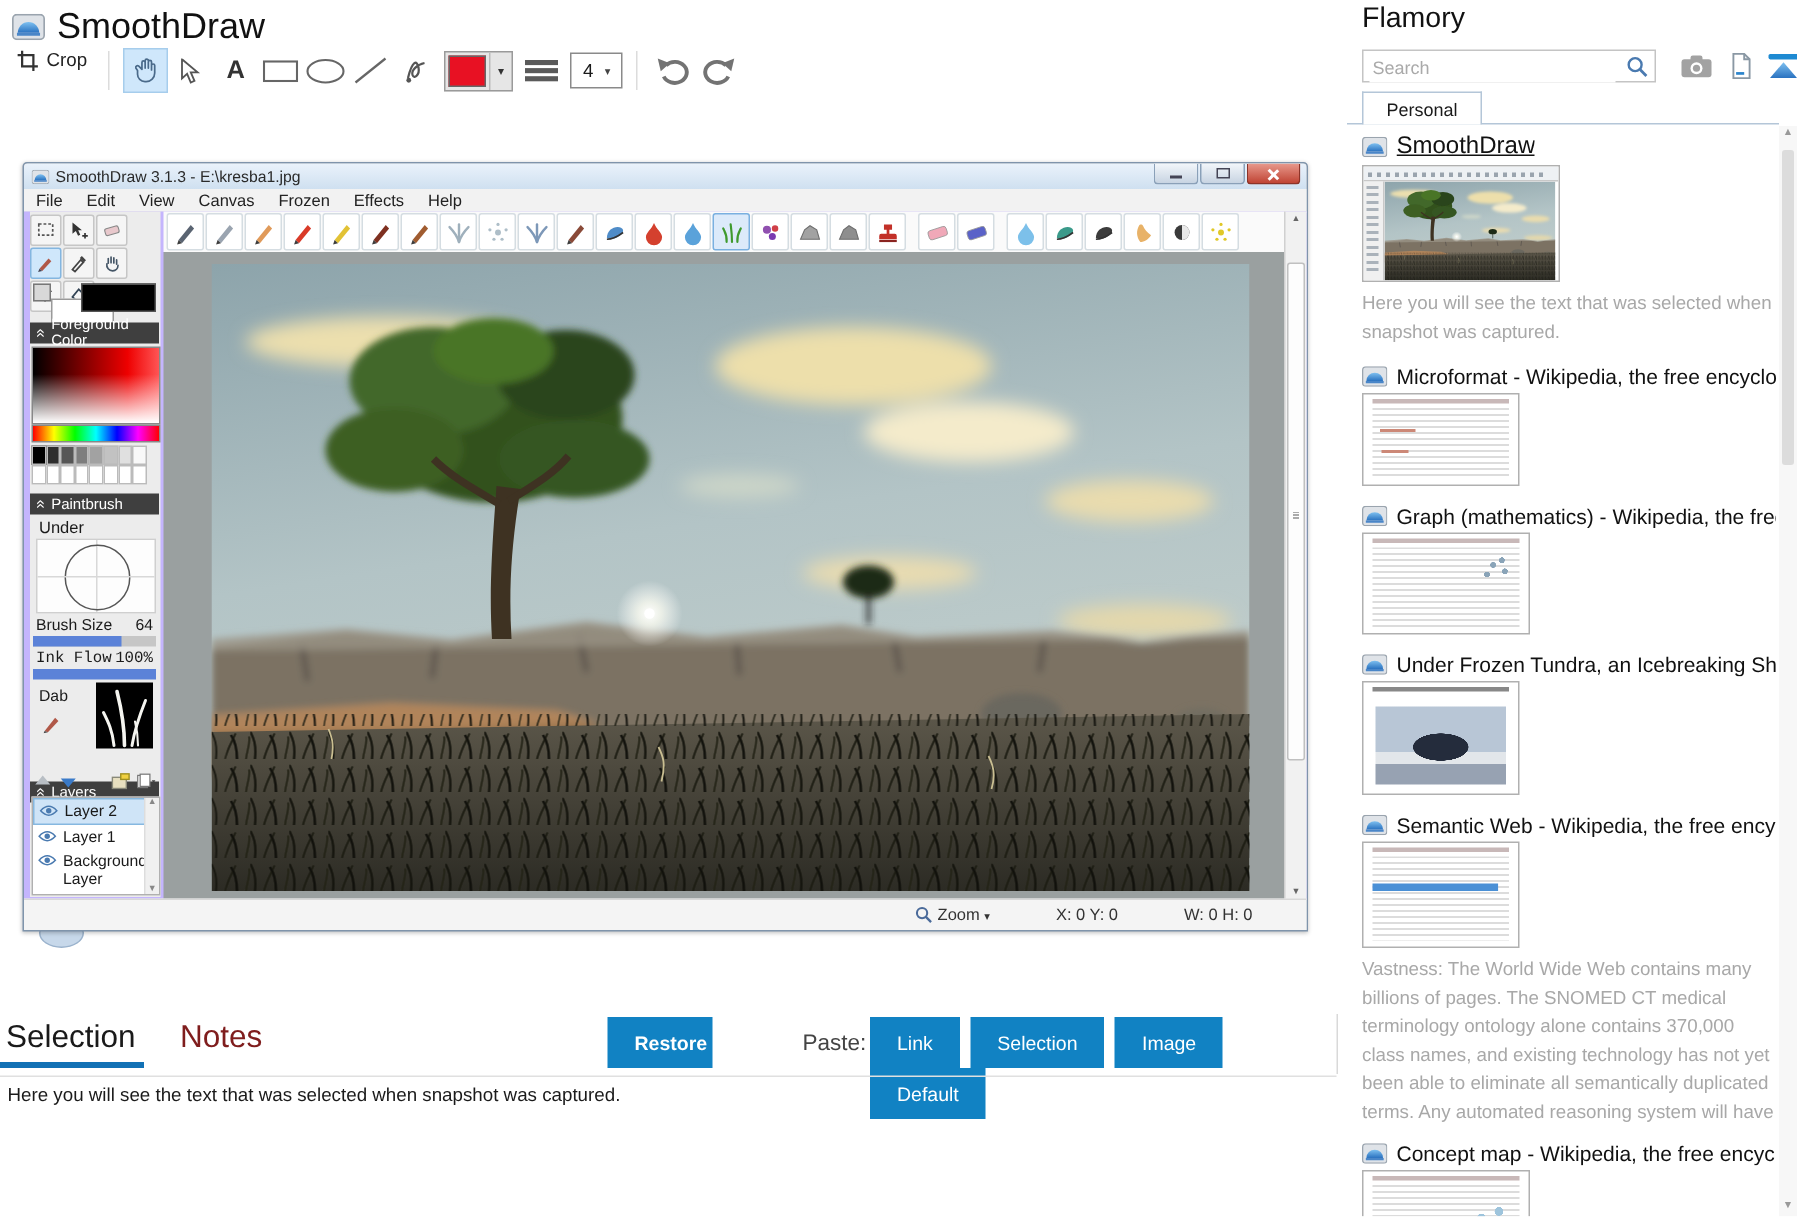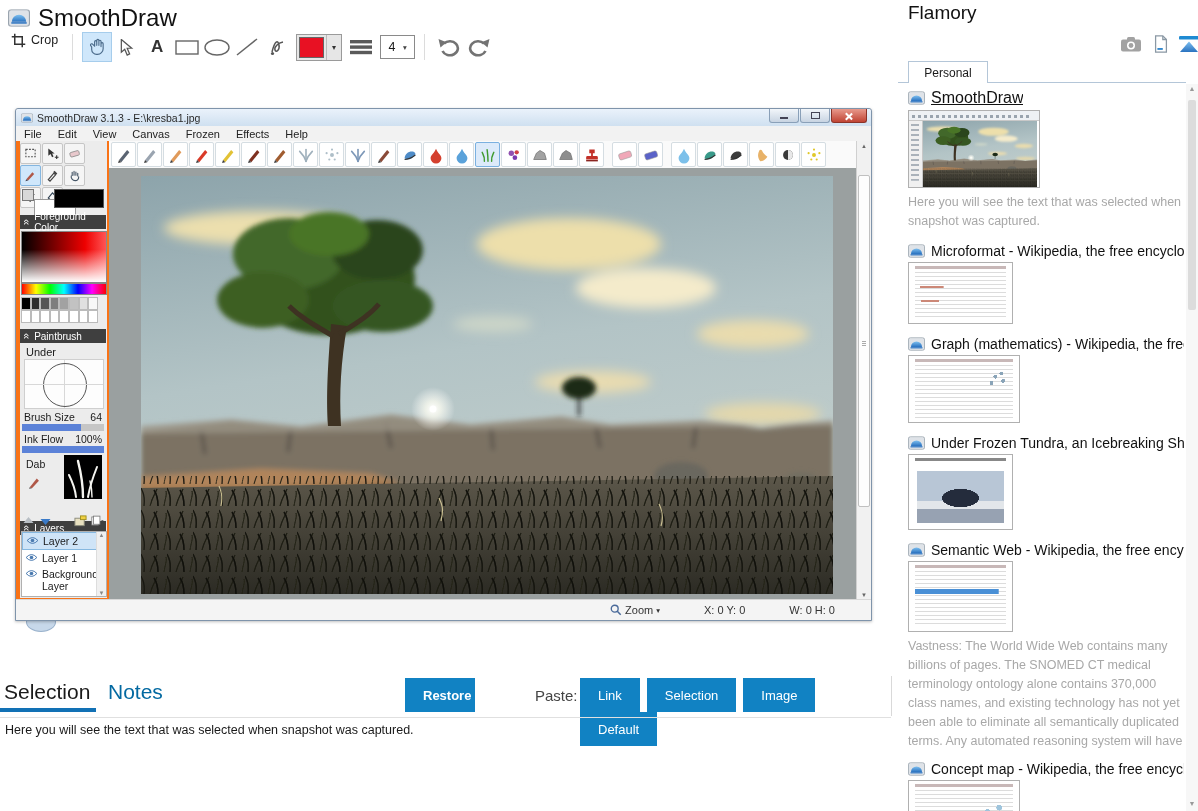--- a/index.html
+++ b/index.html
@@ -41,21 +41,21 @@
   .glyph-min{width:8px;height:2px;background:#445;margin-top:4px;}
   .glyph-max{width:7px;height:5px;border:1.5px solid #445;}
   .glyph-x{position:relative;width:8px;height:8px;}
   .glyph-x::before,.glyph-x::after{content:"";position:absolute;left:3px;top:0;width:1.6px;height:9px;background:#fff;}
   .glyph-x::before{transform:rotate(45deg);}  .glyph-x::after{transform:rotate(-45deg);}
 
   #sd-menubar{position:absolute;left:0;top:17px;right:0;height:15px;background:#f2f2f2;
       border-bottom:1px solid #e0e0e0;display:flex;align-items:center;font-size:11px;color:#222;}
   .sd-menu-item{padding:0 8px;}
 
-  #sd-body{position:absolute;left:0;top:32px;right:0;bottom:20px;background:#f97316;}
+  #sd-body{position:absolute;left:0;top:32px;right:0;bottom:20px;background:#c4b5fd;}
   #sd-toolbar{position:absolute;left:93px;top:0;right:14px;height:27px;background:#fafafa;
       display:flex;align-items:center;padding-left:2px;}
   .sd-tool{width:23px;height:23px;background:#fff;border:1px solid #d5dde2;border-radius:2px;
       margin-right:1px;display:flex;align-items:center;justify-content:center;flex:none;}
   .sd-tool.selected{border:1px solid #7ab0e0;background:#dceafa;}
   .sd-tool.gap{margin-left:7px;}
   .sd-tool svg{width:18px;height:18px;}
 
   #sd-leftpanel{position:absolute;left:4px;top:0;width:87px;bottom:2px;background:#ececec;font-size:10.5px;}
   #sd-toolgrid{position:absolute;left:0;top:2px;width:86px;display:flex;flex-wrap:wrap;gap:1px;}
@@ -77,21 +77,21 @@
       background:linear-gradient(to right,#f00,#ff0,#0f0,#0ff,#00f,#f0f,#f00);}
   #palette{position:absolute;left:1px;top:156px;width:85px;display:flex;flex-wrap:wrap;}
   .pal-cell{width:9.6px;height:13px;border:0.5px solid #bbb;box-sizing:border-box;}
   #brush-name{position:absolute;left:6px;top:205px;font-size:11px;}
   #brush-preview{position:absolute;left:4px;top:218px;width:78px;height:48px;background:#fdfdfd;border:1px solid #cfcfcf;}
   #brush-preview::before{content:"";position:absolute;left:50%;top:0;bottom:0;width:1px;background:#d8d8d8;}
   #brush-preview::after{content:"";position:absolute;top:50%;left:0;right:0;height:1px;background:#d8d8d8;}
   #brush-circle{position:absolute;left:50%;top:50%;width:42px;height:42px;margin:-21px 0 0 -21px;
       border:1px solid #555;border-radius:50%;}
   .lp-row{position:absolute;left:4px;width:78px;display:flex;justify-content:space-between;font-size:10.5px;}
-  #row-size{top:270px;} #row-flow{top:292px;}
+  #row-size{top:270px;} #row-flow{top:292px;font-family:Liberation Mono, monospace;}
   .slider{position:absolute;left:2px;width:82px;height:7px;background:#c6c6c6;}
   #slider-size{top:283px;} #slider-flow{top:305px;}
   .slider-fill{height:100%;background:#5b82d8;}
   .fill-72{width:72%;} .fill-100{width:100%;}
   #dab-label{position:absolute;left:6px;top:317px;font-size:10.5px;}
   #dab-box{position:absolute;left:44px;top:314px;width:38px;height:44px;background:#000;}
   #dab-box svg{width:100%;height:100%;}
   #dab-brush-ic{position:absolute;left:8px;top:334px;width:14px;height:14px;}
   #layers-toolbar{position:absolute;left:2px;top:372px;width:82px;height:16px;display:flex;align-items:center;gap:4px;}
   #layers-toolbar svg{width:13px;height:12px;}
@@ -118,21 +118,21 @@
   .status-zoom svg{width:12px;height:12px;}
   .status-zoom .dd{font-size:7.5px;}
 
   #capture-bubble{position:absolute;left:26px;top:612px;width:28px;height:18px;border-radius:50%;
       background:#c7d8ea;border:1px solid #9ab2cc;z-index:1;}
 
   
   #bottom-panel{position:absolute;left:0;top:676px;width:891px;height:40px;background:#fff;border-right:1px solid #d9d9d9;}
   #tab-selection{position:absolute;left:4px;top:4px;font-size:21px;color:#1a1a1a;}
   #tab-selection::after{content:"";position:absolute;left:-4px;right:-6px;bottom:-8px;height:4px;background:#1271b5;}
-  #tab-notes{position:absolute;left:108px;top:4px;font-size:21px;color:#0369a1;}
+  #tab-notes{position:absolute;left:120px;top:4px;font-size:21px;color:#7f1d1d;}
   .blue-btn{position:absolute;top:2px;height:34px;background:#1182c3;color:#fff;border:none;
       font-size:13px;font-family:inherit;padding:0 18px;}
   #restore-btn{left:405px;width:70px;font-weight:bold;}
   #paste-label{position:absolute;left:535px;top:11px;font-size:15px;color:#444;}
   #paste-btns{position:absolute;left:580px;top:0;height:40px;}
   #paste-btns .blue-btn{position:relative;display:inline-block;margin-right:7px;top:2px;min-width:58px;}
   #bottom-divider{position:absolute;left:0;top:717px;width:891px;height:1px;background:#e0e0e0;}
   #selection-text{position:absolute;left:5px;top:723px;width:700px;font-size:12.5px;color:#1a1a1a;}
 
   
@@ -782,20 +782,27 @@
     <span id="tab-notes">Notes</span>
     <button class="blue-btn" id="restore-btn">Restore</button>
     <span id="paste-label">Paste:</span>
     <div id="paste-btns"><button class="blue-btn">Link</button><button class="blue-btn">Selection</button><button class="blue-btn">Image</button><button class="blue-btn">Default</button></div>
   </div>
   <div id="bottom-divider"></div>
   <div id="selection-text">Here you will see the text that was selected when snapshot was captured.</div>
 
   <div id="sidebar">
     <div id="sb-title">Flamory</div>
+    <div id="sb-search">
+      <input placeholder="Search" style="">
+      <svg class="mag" viewBox="0 0 16 16">
+        <circle cx="6.5" cy="6.5" r="4.6" fill="none" stroke="#4a7ab0" stroke-width="1.7"></circle>
+        <path d="M10 10 L14.5 14.5" stroke="#4a7ab0" stroke-width="2"></path>
+      </svg>
+    </div>
     <svg class="sb-tool-ic" id="ic-camera" viewBox="0 0 22 16">
       <rect x="1" y="3.5" width="20" height="12" rx="2" fill="#a2a2a2"></rect>
       <rect x="7" y="1" width="8" height="4" rx="1.5" fill="#a2a2a2"></rect>
       <circle cx="11" cy="9.5" r="4" fill="#fff"></circle>
         <circle cx="11" cy="9.5" r="2.4" fill="#a2a2a2"></circle>
     </svg>
     <svg class="sb-tool-ic" id="ic-doc" viewBox="0 0 16 20">
       <path d="M2 1 H10 L14 5 V19 H2 Z" fill="#fff" stroke="#8a98a4" stroke-width="1.4"></path>
       <path d="M10 1 V5 H14" fill="none" stroke="#8a98a4" stroke-width="1.4"></path>
       <rect x="4" y="14.5" width="6" height="2" fill="#2a84cc"></rect>

